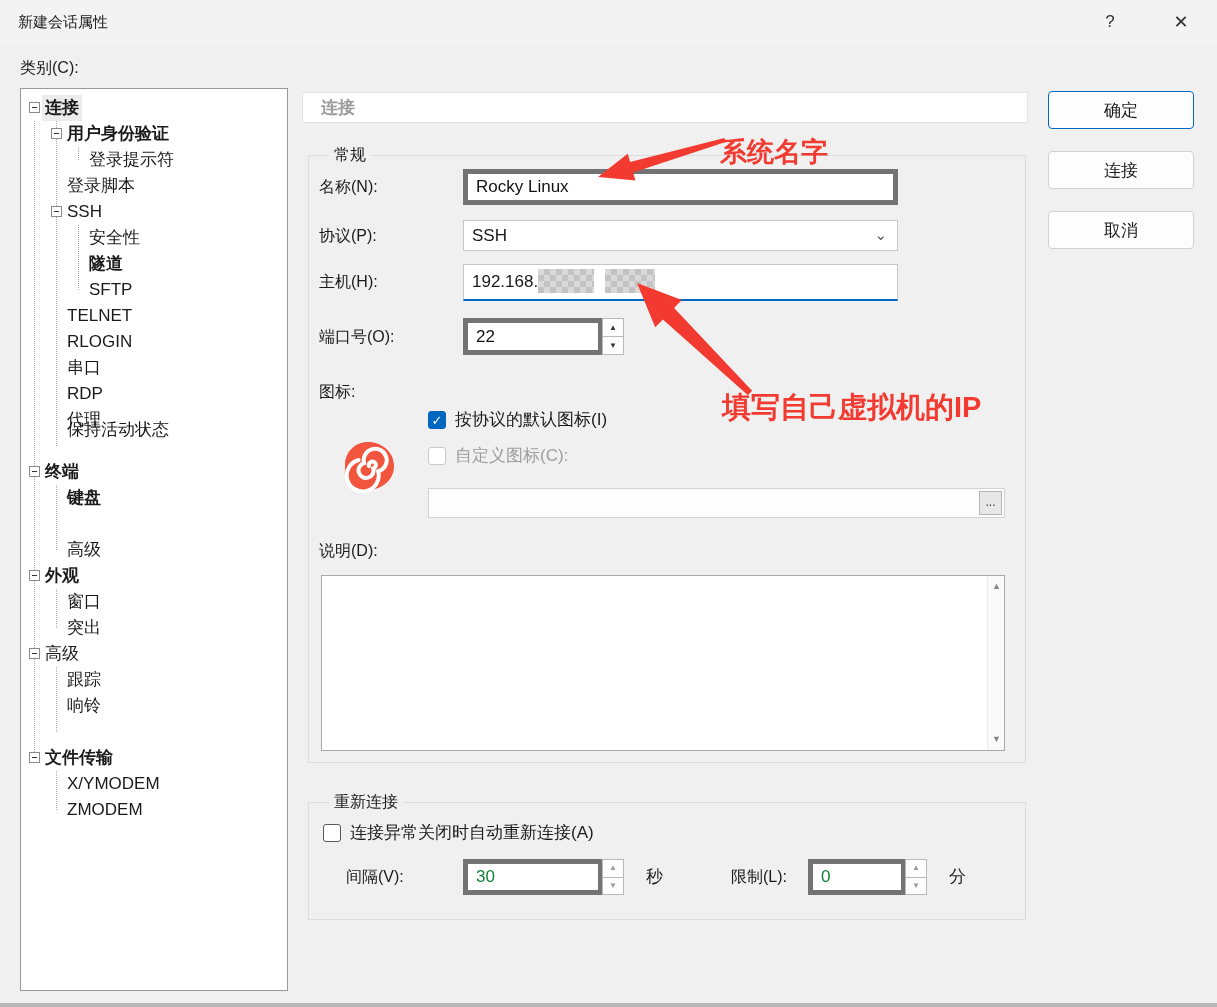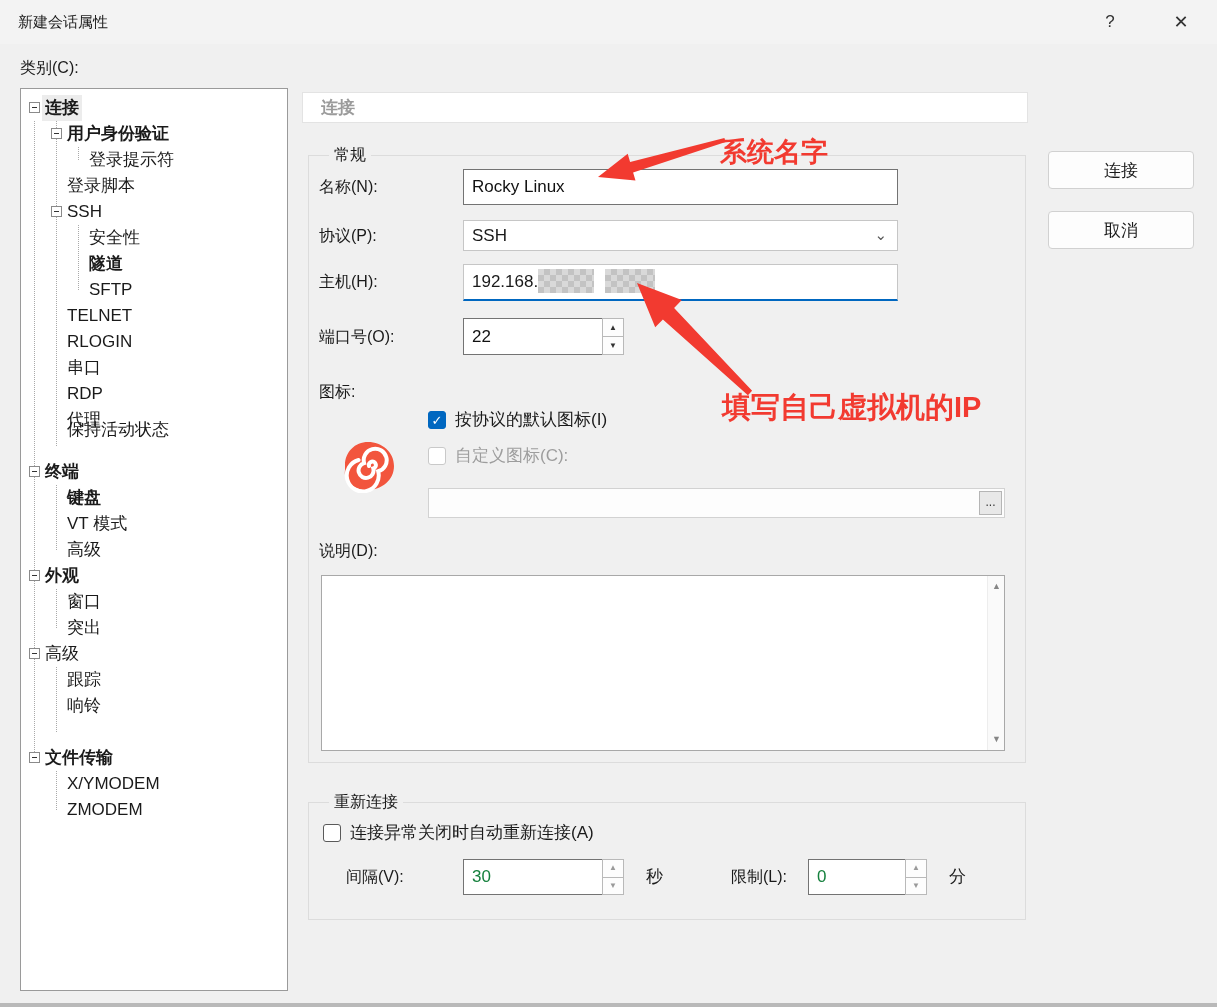--- a/index.html
+++ b/index.html
@@ -27,21 +27,21 @@
 
   
   .panel-header { position:absolute; left:302px; top:92px; width:726px; height:31px; background:#fff; border:1px solid #e3e3e3; font-size:17px; font-weight:bold; color:#9b9b9b; line-height:29px; padding-left:18px; }
 
   .groupbox { position:absolute; border:1px solid #dcdcdc; }
   .groupbox-label { position:absolute; top:-10px; left:20px; background:#f0f0f0; padding:0 5px; font-size:16px; color:#1a1a1a; line-height:18px; }
   .gb-general { left:308px; top:155px; width:718px; height:608px; }
   .gb-reconnect { left:308px; top:802px; width:718px; height:118px; }
 
   .f-label { position:absolute; font-size:16px; color:#1a1a1a; }
-  .txt { font-family:"Liberation Sans","DejaVu Sans",sans-serif; font-size:17px; color:#111; background:#fff; border:1px solid #737373; padding:0 8px; outline:none; }
+  .txt { font-family:"Liberation Sans","DejaVu Sans",sans-serif; font-size:17px; color:#111; background:#fff; border:5px solid #737373; padding:0 8px; outline:none; }
   input.txt { position:absolute; }
 
   .select { position:absolute; background:#fff; border:1px solid #c6c6c6; font-size:17px; line-height:29px; padding:0 8px; }
   .chevron { position:absolute; right:10px; top:0; line-height:27px; font-size:15px; color:#555; }
 
   .host-box { position:absolute; background:#fff; border:1px solid #c6c6c6; border-bottom:2px solid #0067c0; font-size:17px; line-height:33px; padding:0 8px; white-space:nowrap; }
   .mosaic { display:inline-block; height:24px; vertical-align:middle; margin-top:-4px;
             background:repeating-conic-gradient(#c3c3c3 0% 25%, #d9d9d9 0% 50%); background-size:12px 12px; }
 
   .spinner { position:absolute; width:22px; display:flex; flex-direction:column; }
@@ -144,23 +144,20 @@
       <div class="tree-item" style="top: 328px;">
         <span class="lbl" style="left: 46px;">保持活动状态</span>
       </div>
       <div class="tree-item bold" style="top: 370px;">
         <span class="exp" style="left: 8px;"></span>
         <span class="lbl" style="left: 24px;">终端</span>
       </div>
       <div class="tree-item bold" style="top: 396px;">
         <span class="lbl" style="left: 46px;">键盘</span>
       </div>
-      <div class="tree-item" style="top: 422px;">
-        <span class="lbl" style="left: 46px;">VT 模式</span>
-      </div>
       <div class="tree-item" style="top: 448px;">
         <span class="lbl" style="left: 46px;">高级</span>
       </div>
       <div class="tree-item bold" style="top: 474px;">
         <span class="exp" style="left: 8px;"></span>
         <span class="lbl" style="left: 24px;">外观</span>
       </div>
       <div class="tree-item" style="top: 500px; padding-left: 19px;">
         <span class="lbl" style="left: 46px;">窗口</span>
       </div>
@@ -265,20 +262,21 @@
 
     <div class="f-label" style="left:422px; top:56px; line-height:36px;">限制(L):</div>
     <input class="txt dis-txt" style="left: 499px; top: 56px; width: 98px; height: 36px;" disabled="" value="0">
     <div class="spinner disabled" style="left:596px; top:56px; height:36px;">
       <button class="spin-btn">▲</button>
       <button class="spin-btn">▼</button>
     </div>
     <div class="unit" style="left:640px; top:56px; line-height:36px;">分</div>
   </div>
 
+  <button class="act-btn btn-ok">确定</button>
   <button class="act-btn btn-connect">连接</button>
   <button class="act-btn btn-cancel">取消</button>
 
   <svg class="anno-svg">
     <polygon class="anno-arrow" points="598,177 627.7,153.8 630.1,161.9 724.4,138.1 725.6,141.9 633.1,172.5 635.5,180.6" fill="#f23a30"></polygon>
     <polygon class="anno-arrow" points="637,283 681.8,300.1 674.1,308 752.1,390.8 747.9,395.2 662.9,319.4 655.2,327.3" fill="#f23a30"></polygon>
   </svg>
   <div class="anno-text anno-1" style="color: rgb(242, 58, 48);">系统名字</div>
   <div class="anno-text anno-2" style="color: rgb(242, 58, 48);">填写自己虚拟机的IP</div>
 

